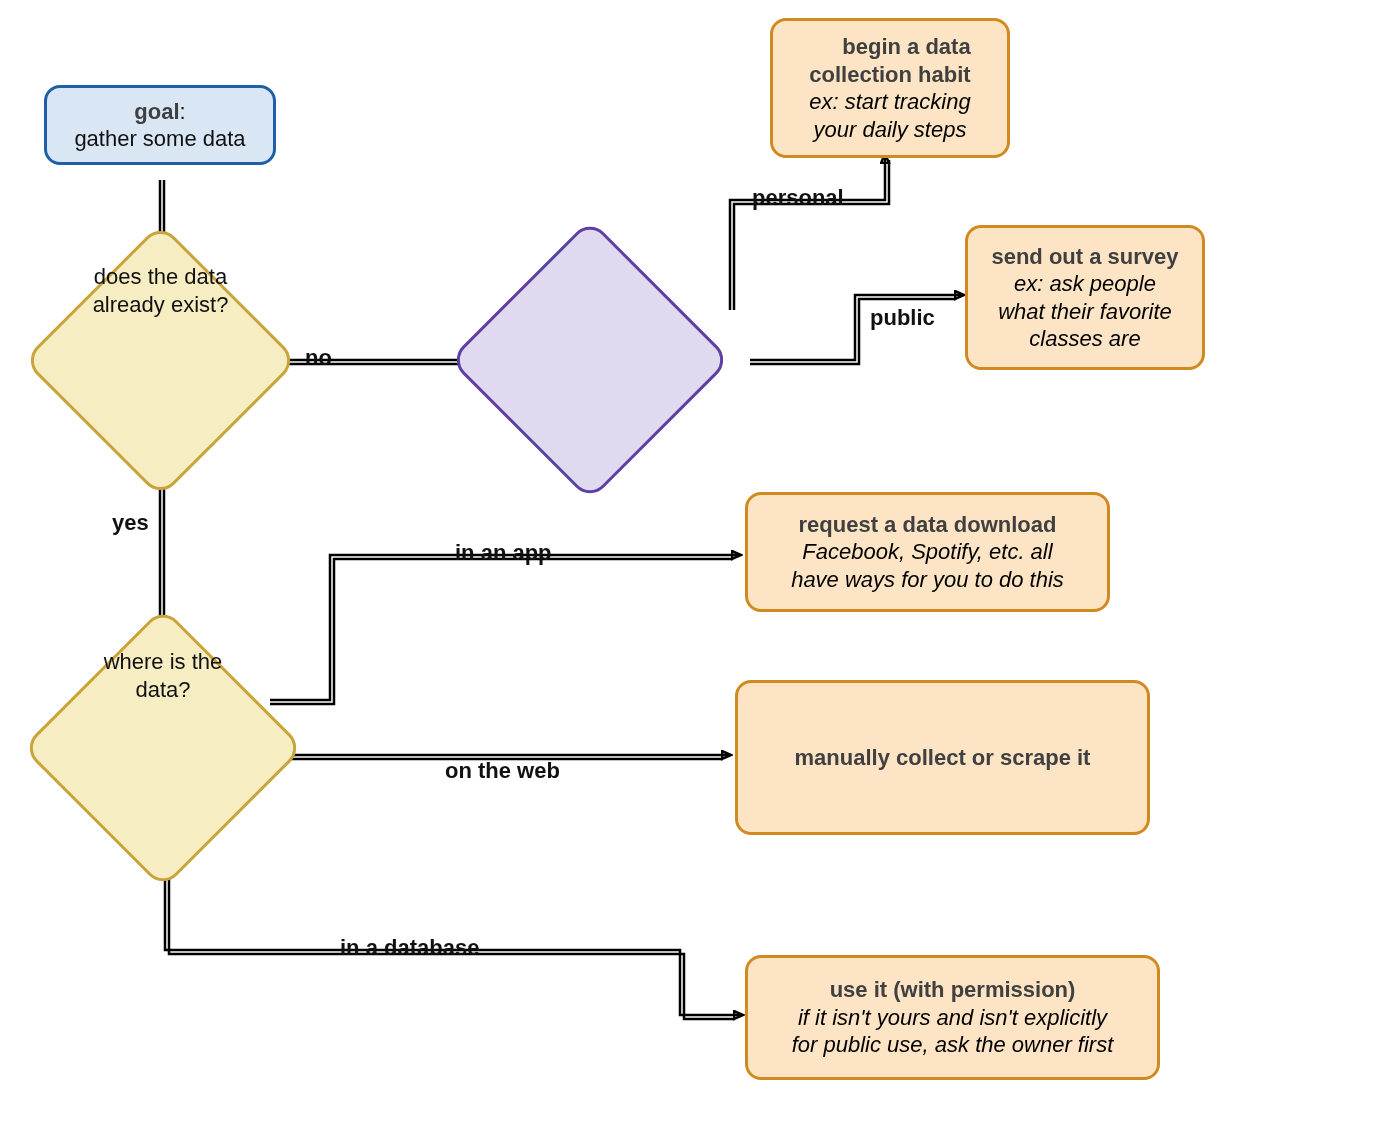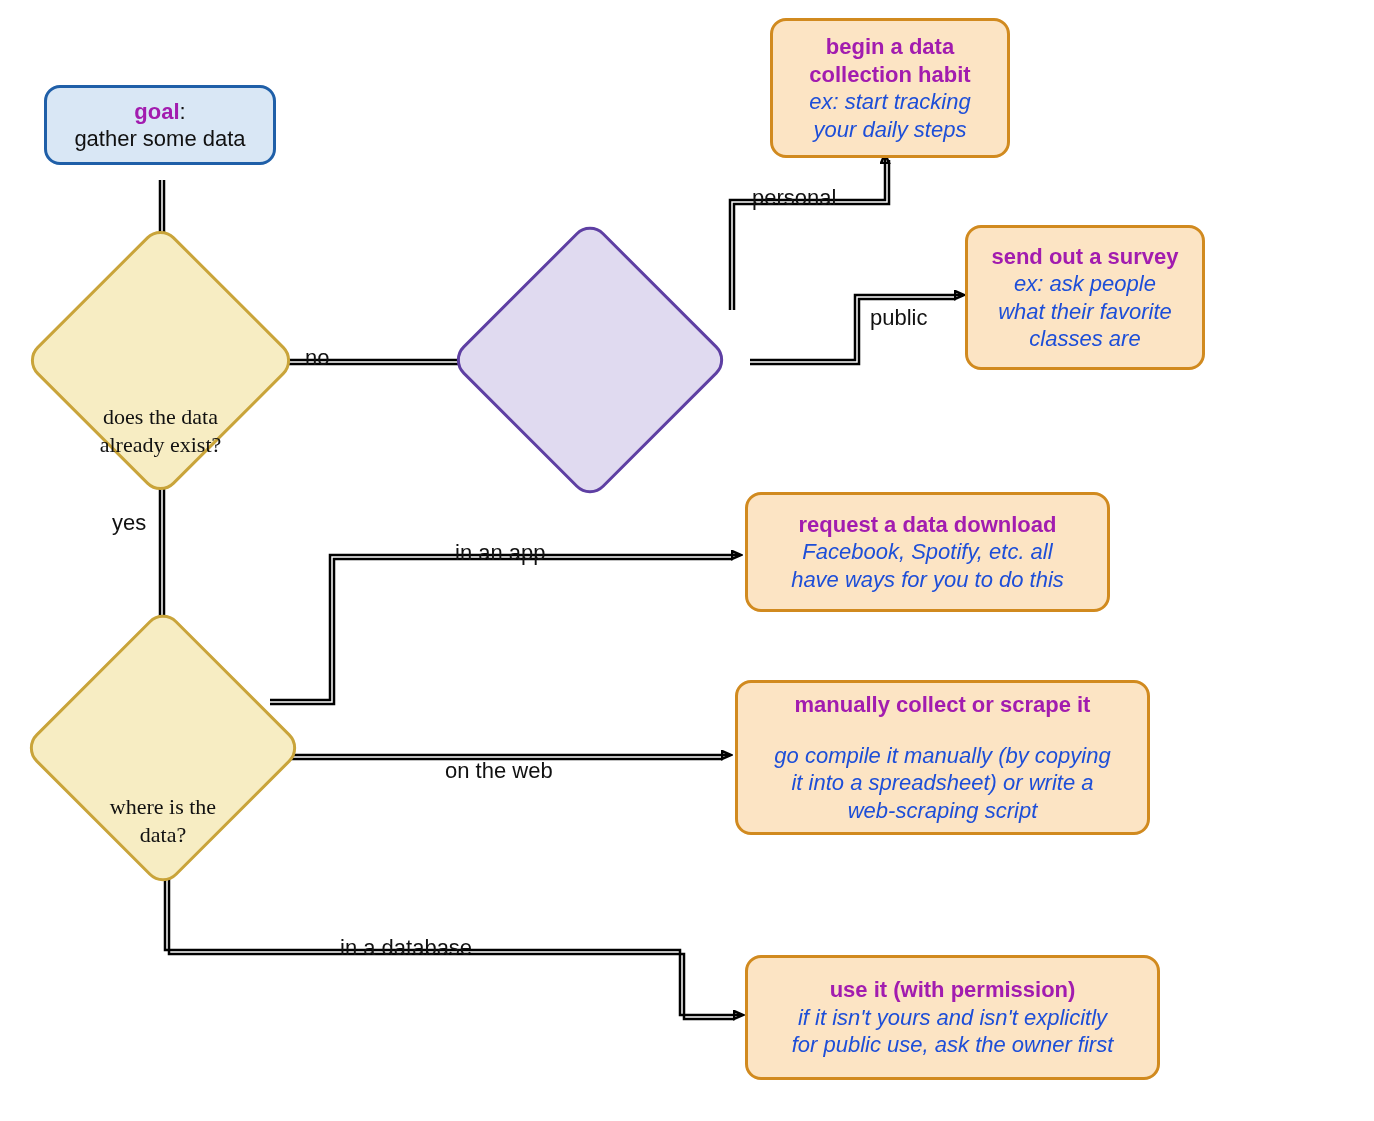--- a/index.html
+++ b/index.html
@@ -32,32 +32,32 @@
   .node-blue {
     background: #d9e7f5;
     border: 3px solid #1f5fa8;
   }
   .node-orange {
     background: #fce4c4;
     border: 3px solid #d18a1f;
   }
   .node-title {
     font-weight: 700;
-    color: #a21caf;
+    color: #404040;
+    text-align: right;
   }
   .node-sub {
     font-style: italic;
-    color: #1d4ed8;
+    color: #000000;
   }
   .diamond {
     position: absolute;
     display: flex;
-    align-items: flex-end;
+    align-items: flex-start;
     justify-content: center;
-    font-family: Liberation Serif, serif;
   }
   .diamond-shape {
     position: absolute;
     inset: 0;
     transform: rotate(45deg);
     border-radius: 20px;
     box-sizing: border-box;
   }
   .diamond-yellow .diamond-shape {
     background: #f7edc3;
@@ -70,21 +70,21 @@
   .diamond-text {
     position: relative;
     text-align: center;
     font-size: 22px;
     line-height: 1.25;
     white-space: pre-line;
     padding: 0;
   }
   .edge-label {
     position: absolute;
-    font-weight: 400;
+    font-weight: 700;
     font-size: 22px;
     color: #111;
     background: transparent;
     white-space: nowrap;
   }
   svg.arrows {
     position: absolute;
     left: 0; top: 0;
     width: 1374px;
     height: 1121px;
@@ -170,23 +170,20 @@
 </div>
 
 <div class="node node-orange" style="left:745px; top:492px; width:365px; height:120px;">
   <div class="node-title" style="white-space:pre-line;">request a data download</div>
   <div class="node-sub" style="white-space:pre-line;">Facebook, Spotify, etc. all
 have ways for you to do this</div>
 </div>
 
 <div class="node node-orange" style="left:735px; top:680px; width:415px; height:155px;gap:23px;">
   <div class="node-title" style="white-space:pre-line;">manually collect or scrape it</div>
-  <div class="node-sub" style="white-space:pre-line;">go compile it manually (by copying
-it into a spreadsheet) or write a
-web-scraping script</div>
 </div>
 
 <div class="node node-orange" style="left:745px; top:955px; width:415px; height:125px;">
   <div class="node-title" style="white-space:pre-line;">use it (with permission)</div>
   <div class="node-sub" style="white-space:pre-line;">if it isn't yours and isn't explicitly
 for public use, ask the owner first</div>
 </div>
 
 <div class="edge-label" style="left:305px; top:345px;">no</div>
 <div class="edge-label" style="left:112px; top:510px;">yes</div>

